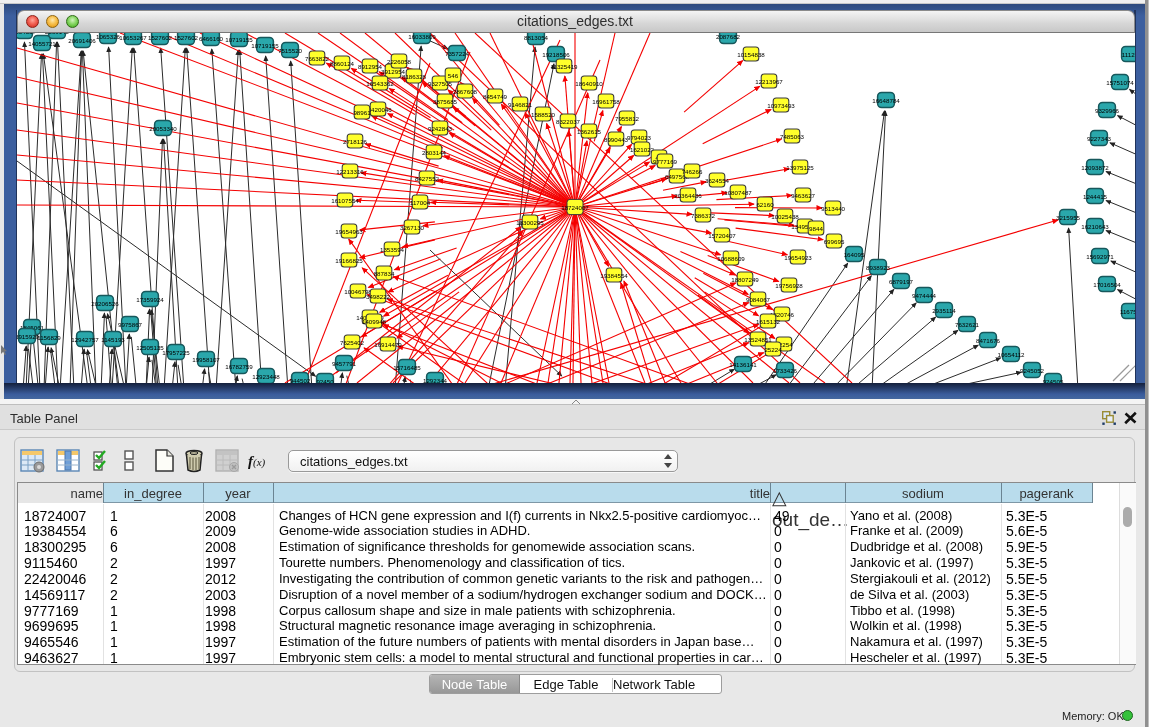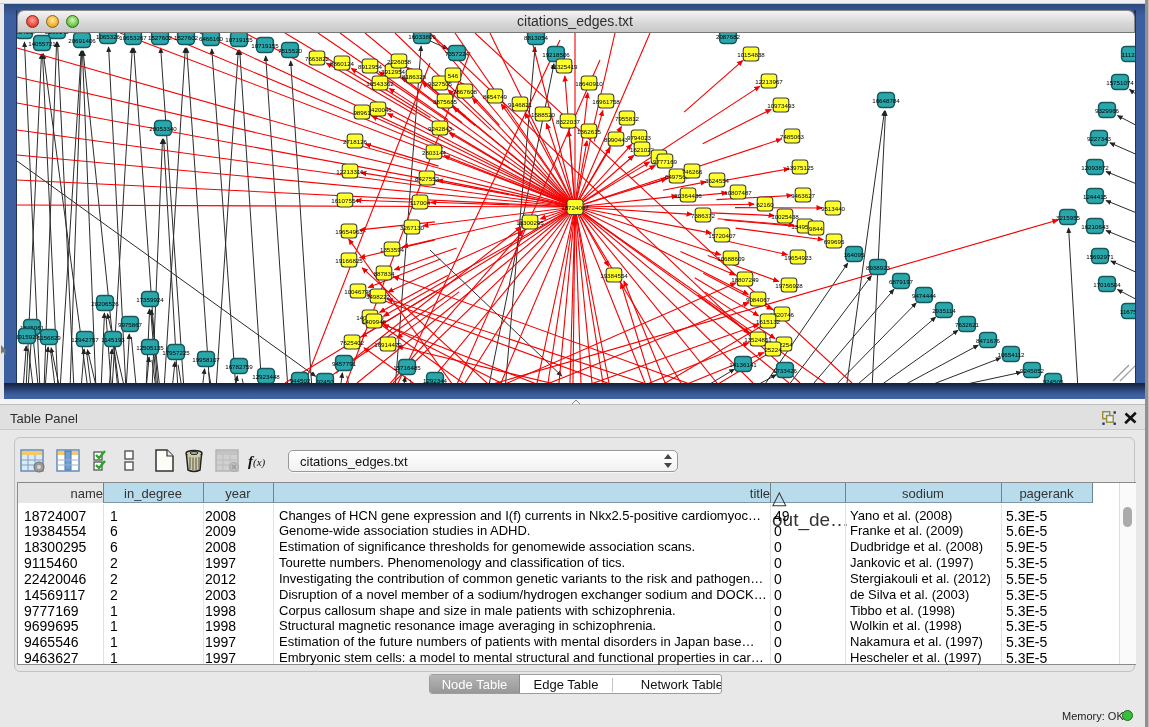--- a/index.html
+++ b/index.html
@@ -757,20 +757,20 @@
   </div>
 
 <div class="abs" style="left:1119px;top:483px;width:17px;height:181px;background:#fafafa;border-left:1px solid #ddd"></div>
 <div class="abs" style="left:1123px;top:507px;width:9px;height:20px;background:#ababab;border-radius:5px"></div>
 
 <div class="abs" style="left:429px;top:674px;width:293px;height:20px;border:1px solid #9d9d9d;border-radius:3px;background:#fff;overflow:hidden">
  <div style="position:absolute;left:0;top:0;width:90px;height:20px;background:linear-gradient(#b5b5b5,#949494);border-right:1px solid #8a8a8a;
    color:#fff;font-size:13px;text-align:center;line-height:19px">Node Table</div>
  <div style="position:absolute;left:90px;top:0;width:92px;height:20px;color:#111;font-size:13px;text-align:center;line-height:19px">Edge Table</div>
  <div style="position:absolute;left:182px;top:0;width:1px;height:14px;margin-top:3px;background:#c4c4c4"></div>
- <div style="position:absolute;left:183px;top:0;width:110px;height:20px;color:#111;font-size:13px;text-align:right;line-height:19px">Network Table</div>
+ <div style="position:absolute;left:183px;top:0;width:110px;height:20px;color:#111;font-size:13px;text-align:left;line-height:19px">Network Table</div>
 </div>
 
 <div class="abs" style="left:1062px;top:710px;font-size:11px;color:#222">Memory: OK</div>
 <div class="abs" style="left:1122px;top:710px;width:11px;height:11px;border-radius:50%;background:#35c23b;border:1.5px solid #1d661f"></div>
 
 <div class="abs" style="left:1144.5px;top:0px;width:3.5px;height:727px;background:#909090"></div>
 <div class="abs" style="left:1148px;top:0px;width:1px;height:727px;background:#c0c0c0"></div>
 
 </body></html>

